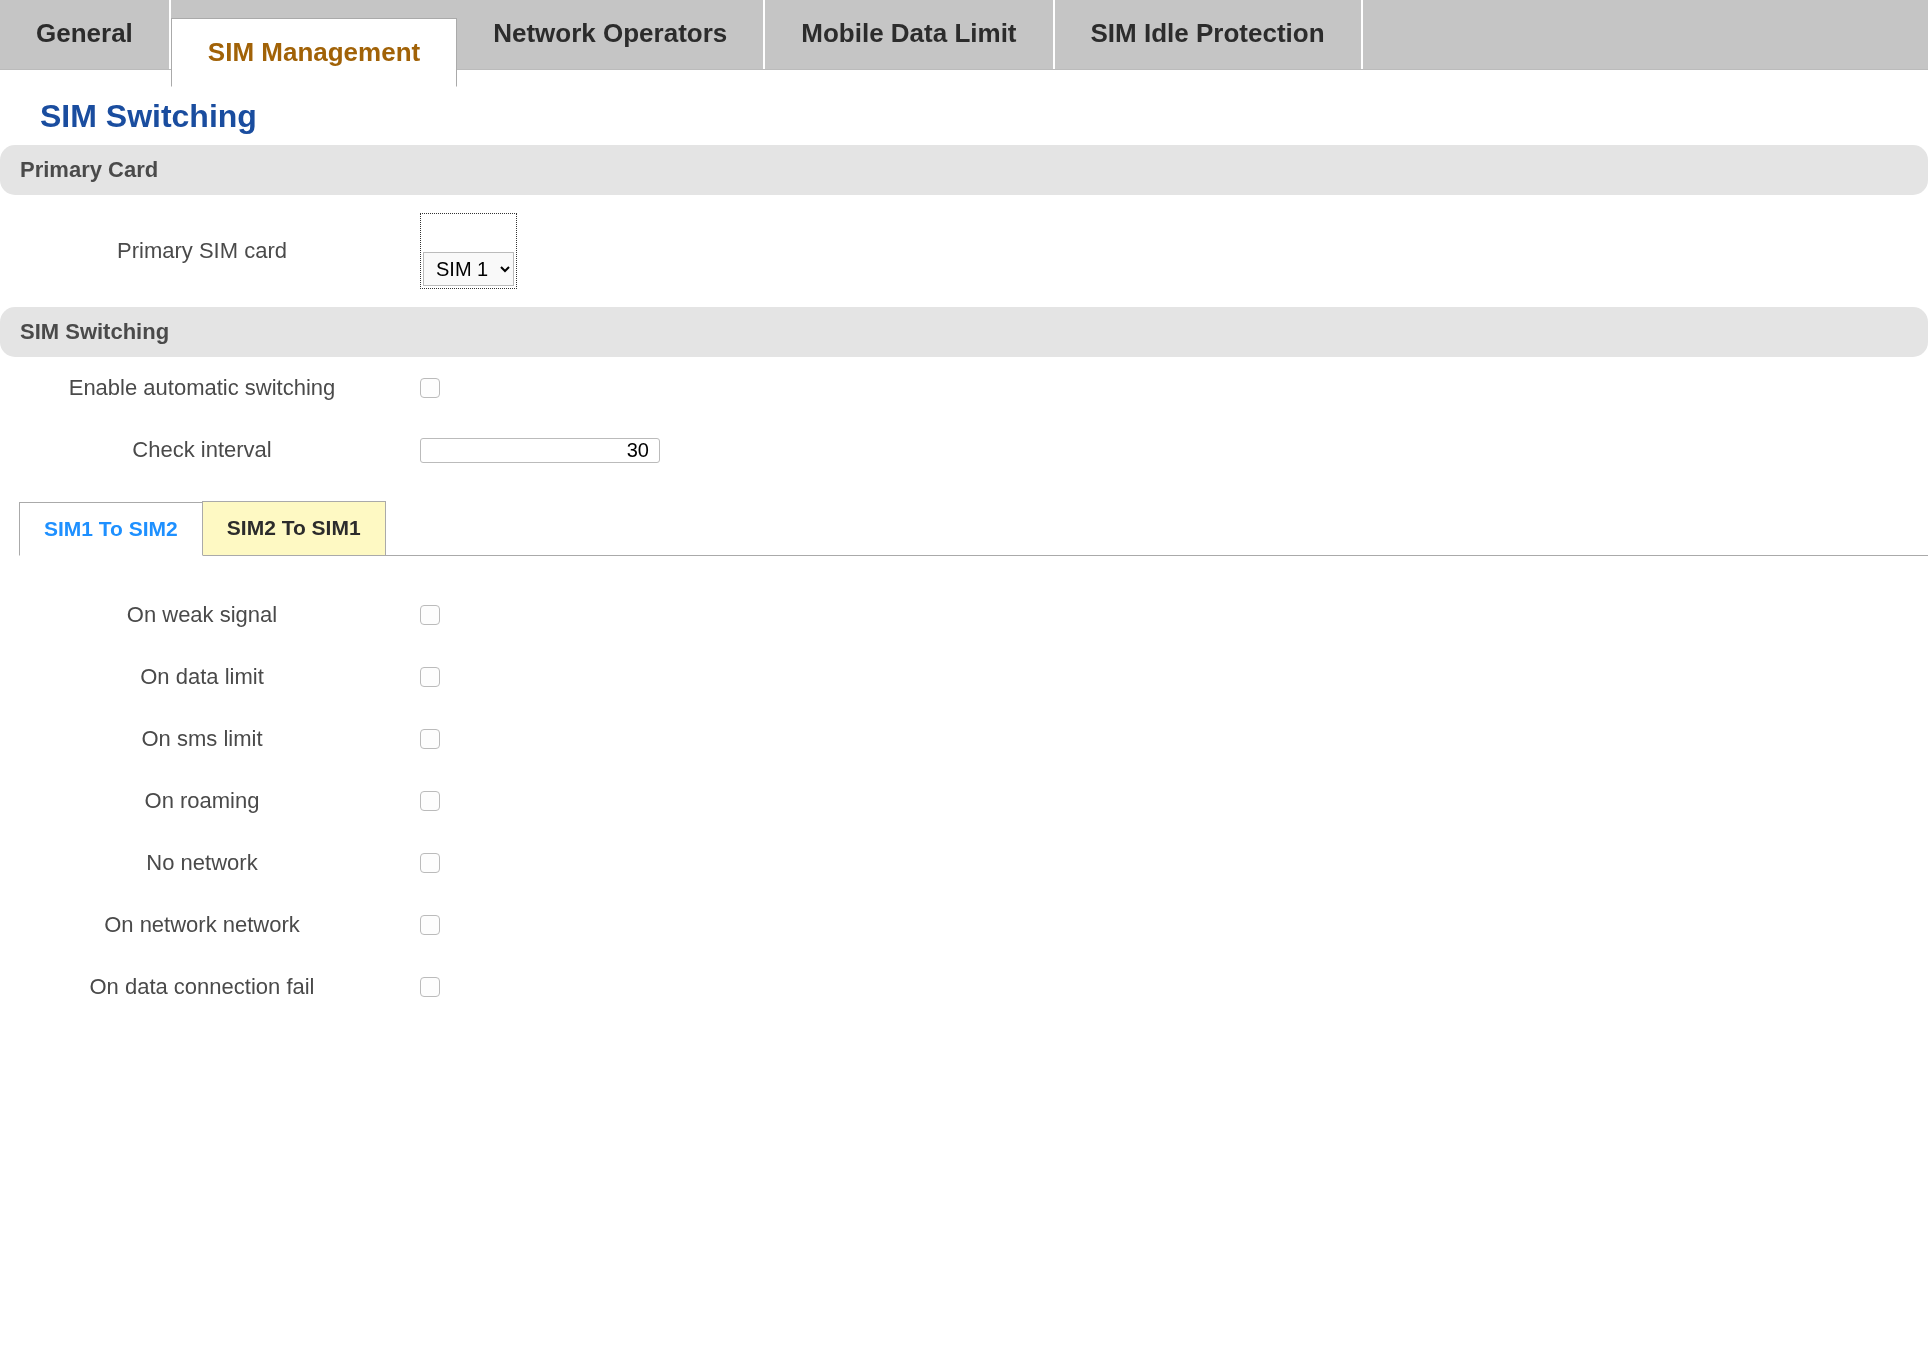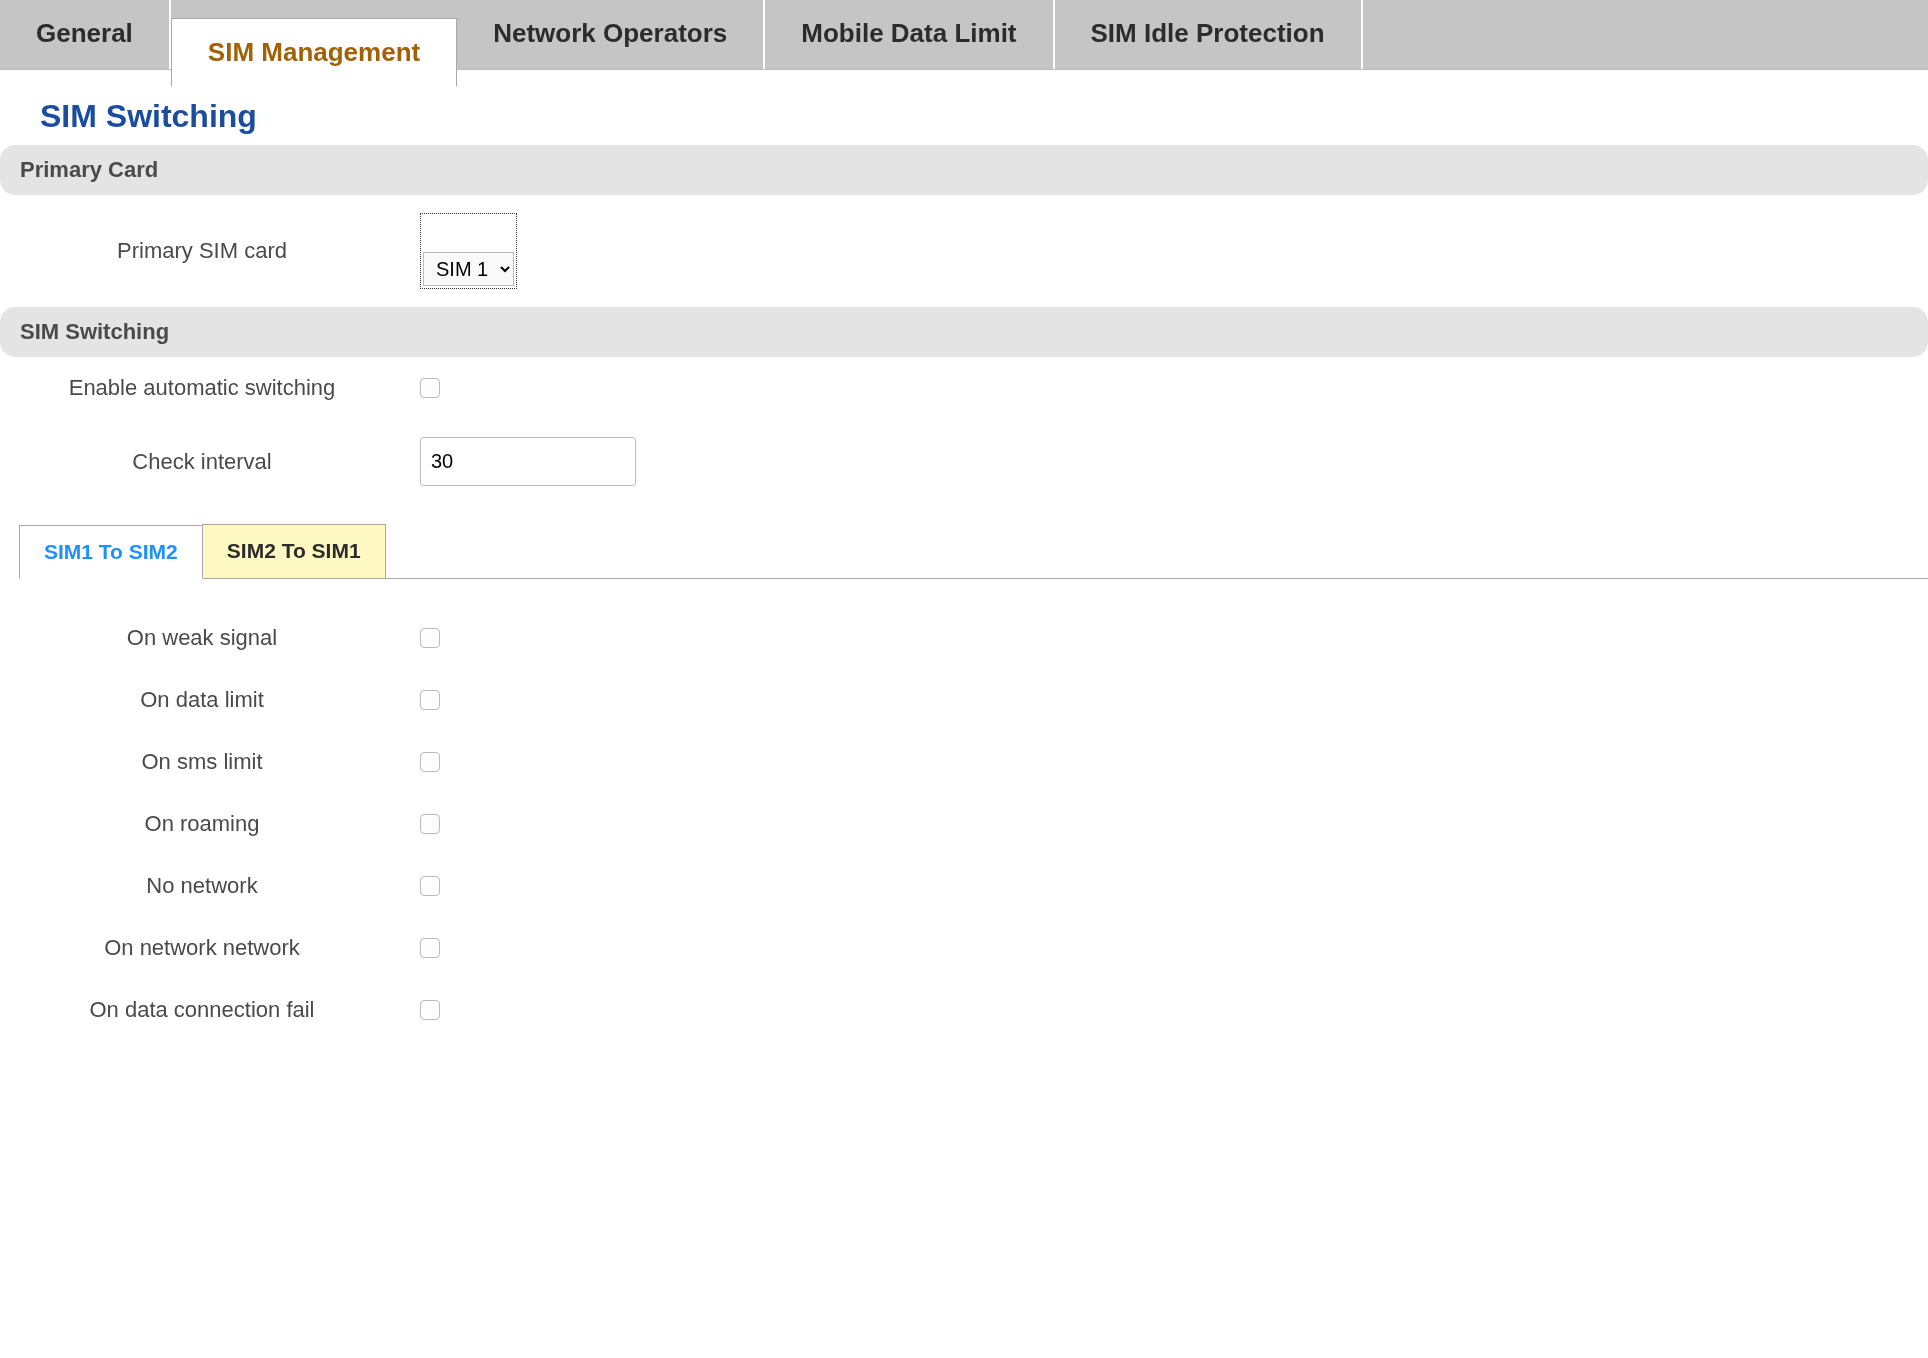--- a/index.html
+++ b/index.html
@@ -64,24 +64,25 @@
     }
     select {
       font-size: 20px;
       padding: 4px 8px;
       border: 1px solid #bbb;
       background: #f9f9f9;
       margin-top: 36px;
     }
     input[type="text"] {
       font-size: 20px;
-      padding: 12px 10px;
+      padding: 0 10px;
       border: 1px solid #bbb;
       border-radius: 3px;
-      width: 216px;
+      width: 240px;
+      text-align: right;
     }
     .checkbox {
       width: 20px;
       height: 20px;
       border: 1px solid #bbb;
       border-radius: 4px;
       background: #fdfdfd;
       cursor: pointer;
     }
     .sub-tabs {

